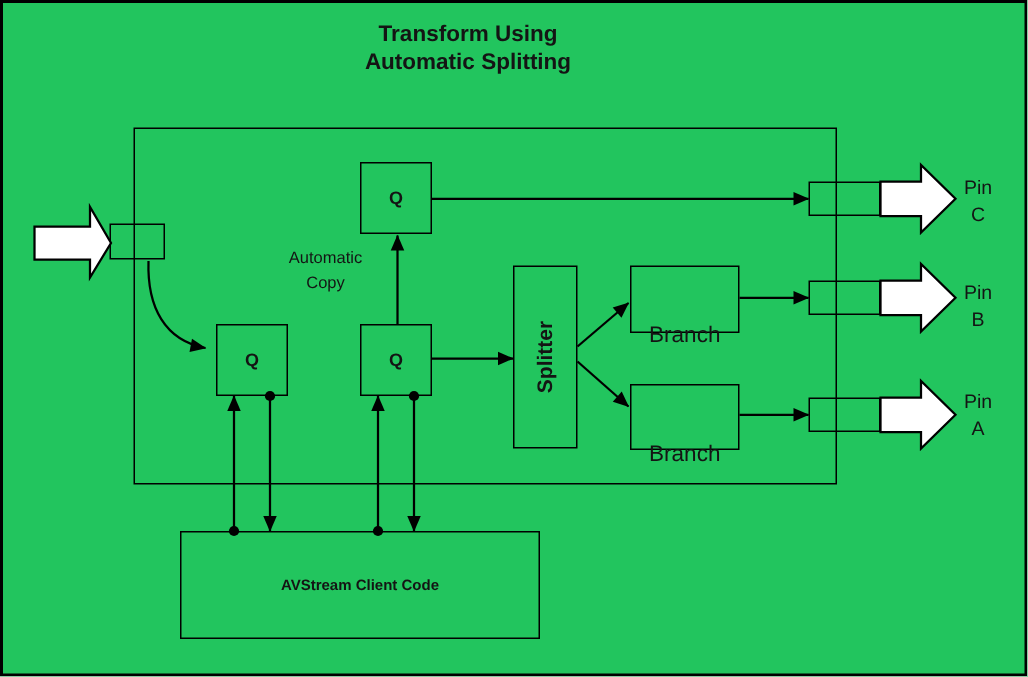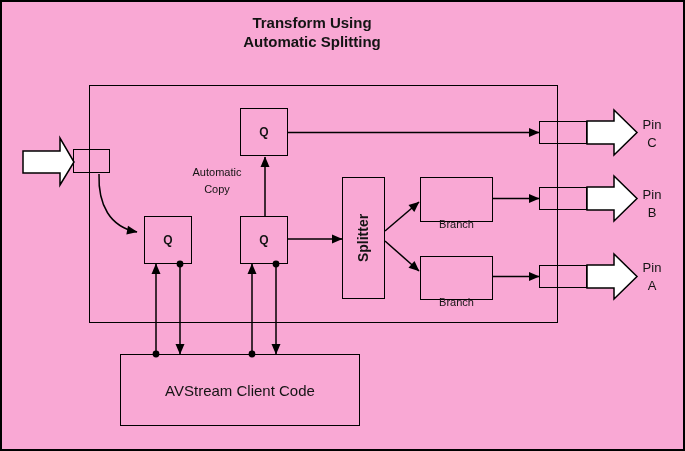--- a/index.html
+++ b/index.html
@@ -1,19 +1,19 @@
 <!DOCTYPE html>
 <html><head>
 <meta charset="utf-8">
 <style>
   html,body { margin:0; padding:0; background:#ffffff; }
   .canvas {
     position:relative;
     width:685px; height:451px;
-    background:#f9a8d4;
+    background:#22c55e;
     font-family:"Liberation Sans", sans-serif;
     color:#141414;
     overflow:hidden;
   }
   .outer-border {
     position:absolute; left:0; top:0; right:0; bottom:0;
     border:2px solid #000000;
     box-sizing:border-box;
     pointer-events:none;
   }
@@ -22,22 +22,22 @@
     border:1.5px solid #000000;
     background:transparent;
     display:flex; align-items:center; justify-content:center;
   }
   .title {
     position:absolute; left:162px; top:13px; width:300px;
     text-align:center; font-weight:bold; font-size:15px; line-height:19px;
     white-space:pre-line;
   }
   .q-label { font-weight:bold; font-size:12px; }
-  .branch-label { font-size:11px;margin-top:48px; }
-  .client-label { font-weight:normal; font-size:15px; }
+  .branch-label { font-size:15px;margin-top:48px; }
+  .client-label { font-weight:bold; font-size:10px; }
   .splitter-label {
     font-weight:bold; font-size:14px; white-space:nowrap;
     transform:rotate(-90deg);
   }
   .note {
     position:absolute; left:167px; top:164px; width:100px;
     text-align:center; font-size:11px; line-height:17px;
     white-space:pre-line;
   }
   .pin-label {

